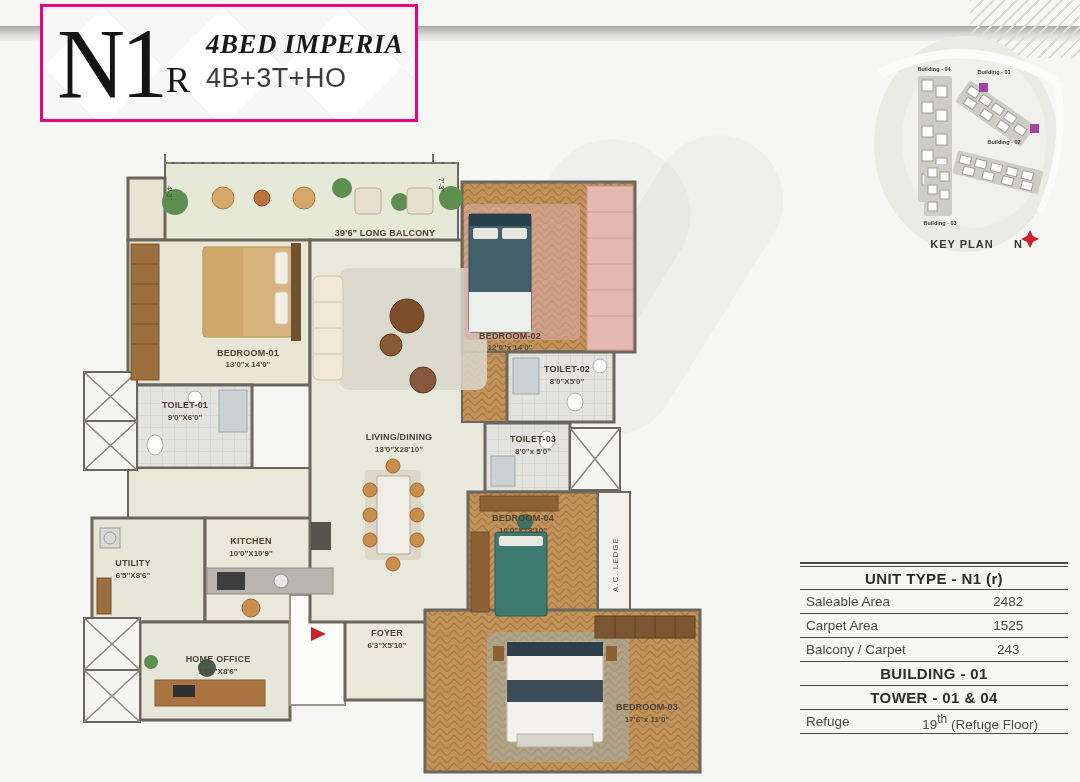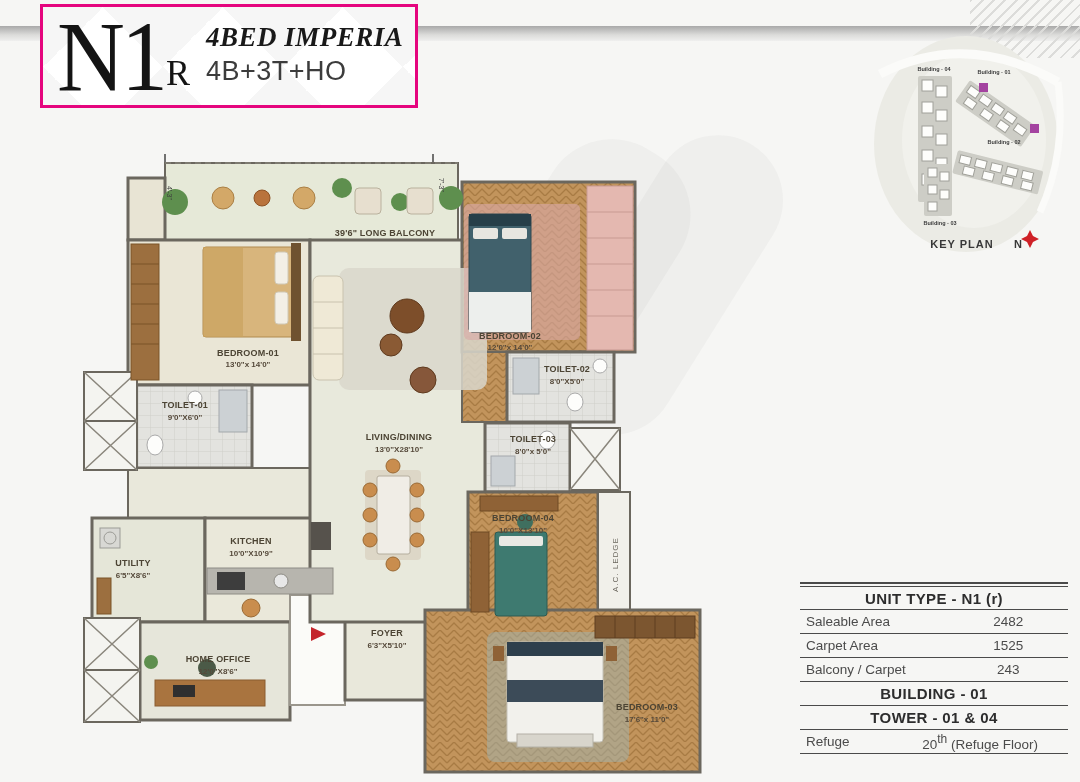--- a/index.html
+++ b/index.html
@@ -7,34 +7,34 @@
           font-family:"Liberation Sans",sans-serif;}
   
   .top-band{position:absolute;left:0;top:26px;width:1080px;height:15px;
             background:linear-gradient(180deg,#a9a9a9,#dcdcda 60%,#efefee);}
   .corner-stripes{position:absolute;right:0;top:0;width:110px;height:58px;
             background:repeating-linear-gradient(135deg,#dcdcda 0 2px,transparent 2px 8px);}
   .wm{position:absolute;pointer-events:none;background:rgba(90,90,90,0.045);border-radius:70px;}
   .wm1{left:430px;top:110px;width:150px;height:560px;transform:rotate(32deg);}
   .wm2{left:600px;top:120px;width:130px;height:330px;transform:rotate(32deg);}
   
-  .title-box{position:absolute;left:40px;top:4px;width:378px;height:104px;background:#fff;
+  .title-box{position:absolute;left:40px;top:4px;width:378px;height:118px;background:#fff;
      border:3px solid #e5057e;box-sizing:border-box;display:flex;align-items:center;padding:0 8px 0 14px;
      background-image:
        linear-gradient(45deg,rgba(0,0,0,0.035) 25%,transparent 25%,transparent 75%,rgba(0,0,0,0.035) 75%),
        linear-gradient(-45deg,rgba(0,0,0,0.035) 25%,transparent 25%,transparent 75%,rgba(0,0,0,0.035) 75%);
      background-size:120px 120px;}
   .logo{font-family:"Liberation Serif",serif;font-size:94px;line-height:0.9;color:#141414;
         letter-spacing:-4px;transform:scaleY(1.05);}
   .logo-r{font-family:"Liberation Serif",serif;font-size:36px;color:#141414;margin:34px 0 0 2px;}
   .title-text{margin-left:16px;margin-top:-4px;}
   .title-main{font-family:"Liberation Serif",serif;font-weight:bold;font-size:27px;color:#191919;letter-spacing:.5px;font-style:italic;}
   .title-sub{font-size:27px;color:#3c3c3c;margin-top:3px;letter-spacing:.5px;}
   
-  .spec-table{position:absolute;left:800px;top:582px;width:268px;border-top:2px solid #4a4a4a;
+  .spec-table{position:absolute;left:800px;top:562px;width:268px;border-top:2px solid #4a4a4a;
      color:#4b4b4b;font-size:13.5px;}
   .spec-table .tr{display:flex;align-items:center;min-height:24px;border-bottom:1.6px solid #4a4a4a;
      padding:1px 6px;box-sizing:border-box;}
   .spec-table .tr.th{justify-content:center;font-weight:bold;font-size:15px;color:#2d2d2d;letter-spacing:.4px;}
   .spec-table .tr.first{border-top:1px solid #4a4a4a;margin-top:2px;}
   .spec-table .lab{flex:1;text-align:left;}
   .spec-table .val{width:42%;text-align:center;}
   .spec-table .sft-row{justify-content:flex-end;font-weight:bold;color:#2d2d2d;font-size:14.5px;}
   .spec-table .val.level{width:64%;white-space:nowrap;}
   sup{font-size:12px;}
@@ -344,17 +344,17 @@
       <span class="val">1525</span>
     </div>
     <div class="tr">
       <span class="lab">Balcony / Carpet</span>
       <span class="val">243</span>
     </div>
     <div class="tr th">BUILDING - 01</div>
     <div class="tr th">TOWER - 01 &amp; 04</div>
     <div class="tr">
       <span class="lab">Refuge</span>
-      <span class="val level"><span>20</span><sup>th</sup><span> (Refuge Floor)</span></span>
+      <span class="val level"><span>19</span><sup>th</sup><span> (Refuge Floor)</span></span>
     </div>
   </div>
 
 </div>
 
 </body></html>

